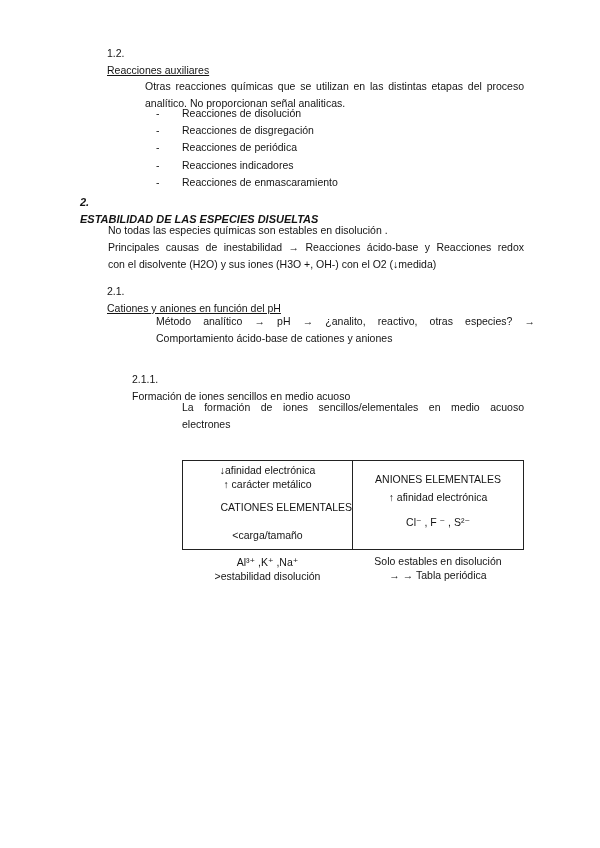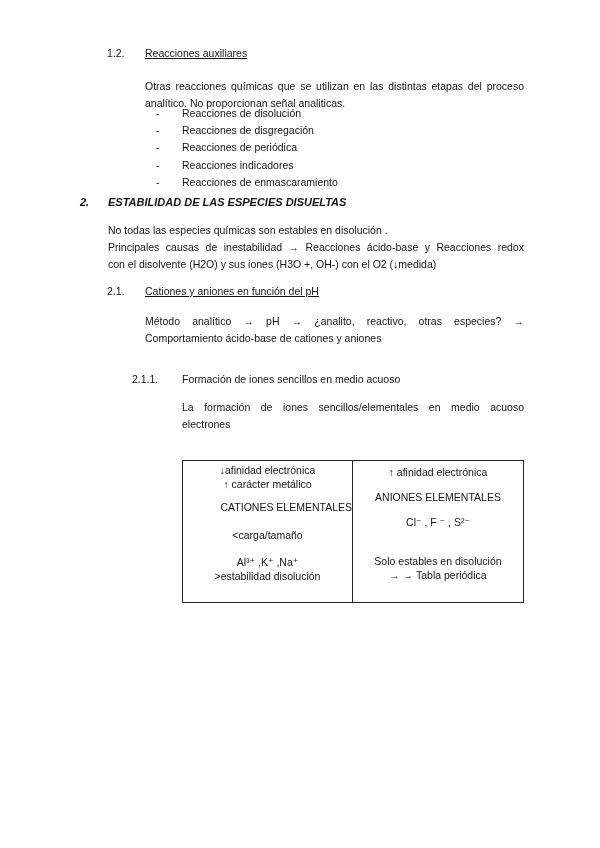--- a/index.html
+++ b/index.html
@@ -7,29 +7,29 @@
     width: 600px; height: 848px;
     background: #ffffff;
     font-family: "Liberation Sans", "DejaVu Sans", sans-serif;
     color: #141414;
     position: relative;
     overflow: hidden;
   }
   .page { position: absolute; inset: 0; background: #ffffff; }
   .abs { position: absolute; }
   .t { font-size: 10.5px; line-height: 17.2px; }
-  .heading-row { display: flex; }
+  .heading-row { display: flex; flex-direction: column; }
   .num { flex: 0 0 auto; }
   .underline { text-decoration: underline; }
   .bold-italic { font-weight: bold; font-style: italic; }
   .jline { text-align: justify; text-align-last: justify; }
   .bullet-row { display: flex; height: 17.2px; }
   .bullet-dash { width: 26px; flex: 0 0 auto; }
   .ions-table {
-    left: 182px; top: 460px; width: 342px; height: 143px;
+    left: 182px; top: 460px; width: 342px; height: 90px;
     border: 1.5px solid #222222;
     box-sizing: border-box;
     display: flex;
   }
   .cell {
     width: 50%; box-sizing: border-box;
     font-size: 10.5px; line-height: 14px;
     text-align: center;
   }
   .cell-left { border-right: 1.5px solid #222222; }
@@ -91,21 +91,21 @@
     <div>No todas las especies químicas son estables en disolución .</div>
     <div class="jline">Principales causas de inestabilidad → Reacciones ácido-base y Reacciones redox</div>
     <div>con el disolvente (H2O) y sus iones (H3O +, OH-) con el O2 (↓medida)</div>
   </div>
 
   <div class="abs t heading-row" style="left:107px; top:283px;">
     <span class="num" style="width:38px;">2.1.</span>
     <span class="underline">Cationes y aniones en función del pH</span>
   </div>
 
-  <div class="abs t" style="left:145px; top:313px; width:379px;">
+  <div class="abs t" style="left:156px; top:313px; width:379px;">
     <div class="jline">Método analítico → pH → ¿analito, reactivo, otras especies? →</div>
     <div>Comportamiento ácido-base de cationes y aniones</div>
   </div>
 
   <div class="abs t heading-row" style="left:132px; top:371px;">
     <span class="num" style="width:50px;">2.1.1.</span>
     <span>Formación de iones sencillos en medio acuoso</span>
   </div>
 
   <div class="abs t" style="left:182px; top:399px; width:342px;">
@@ -116,21 +116,21 @@
   <div class="abs ions-table">
     <div class="cell cell-left">
       <div class="cl cat-p1">↓afinidad electrónica</div>
       <div class="cl">↑ carácter metálico</div>
       <div class="cl cat-h">CATIONES ELEMENTALES</div>
       <div class="cl cat-n1">&lt;carga/tamaño</div>
       <div class="cl cat-i">Al³⁺ ,K⁺ ,Na⁺</div>
       <div class="cl">&gt;estabilidad disolución</div>
     </div>
     <div class="cell">
+      <div class="cl an-h">ANIONES ELEMENTALES</div>
       <div class="cl an-p1">↑ afinidad electrónica</div>
-      <div class="cl an-h">ANIONES ELEMENTALES</div>
       <div class="cl an-i">Cl⁻ , F ⁻ , S²⁻</div>
       <div class="cl an-n1">Solo estables en disolución</div>
       <div class="cl">→ → Tabla periódica</div>
     </div>
   </div>
 
 </div>
 
 </body></html>

